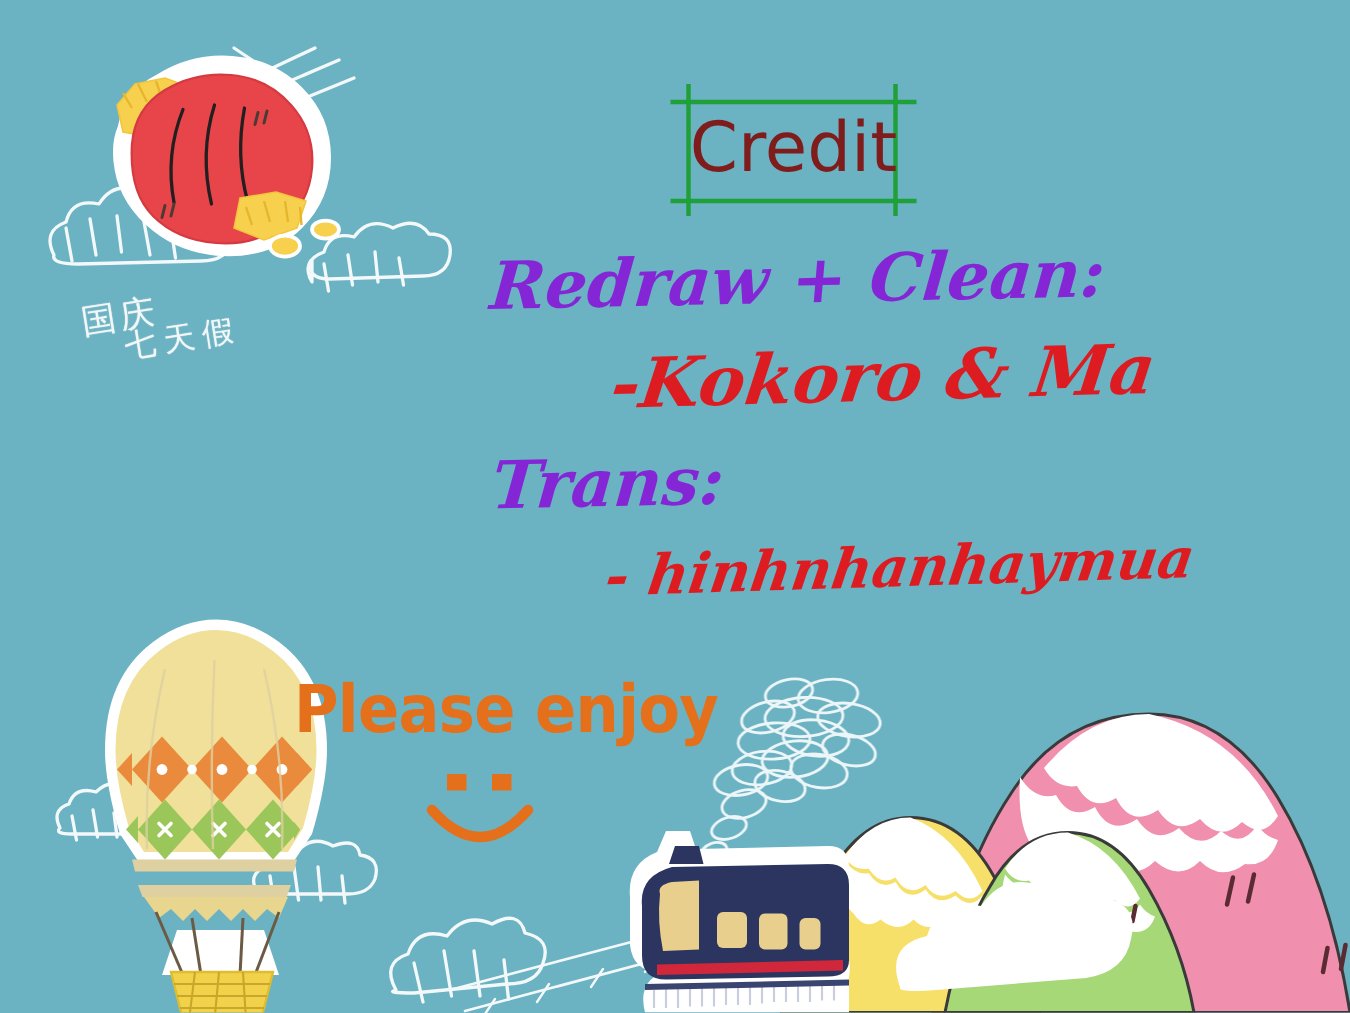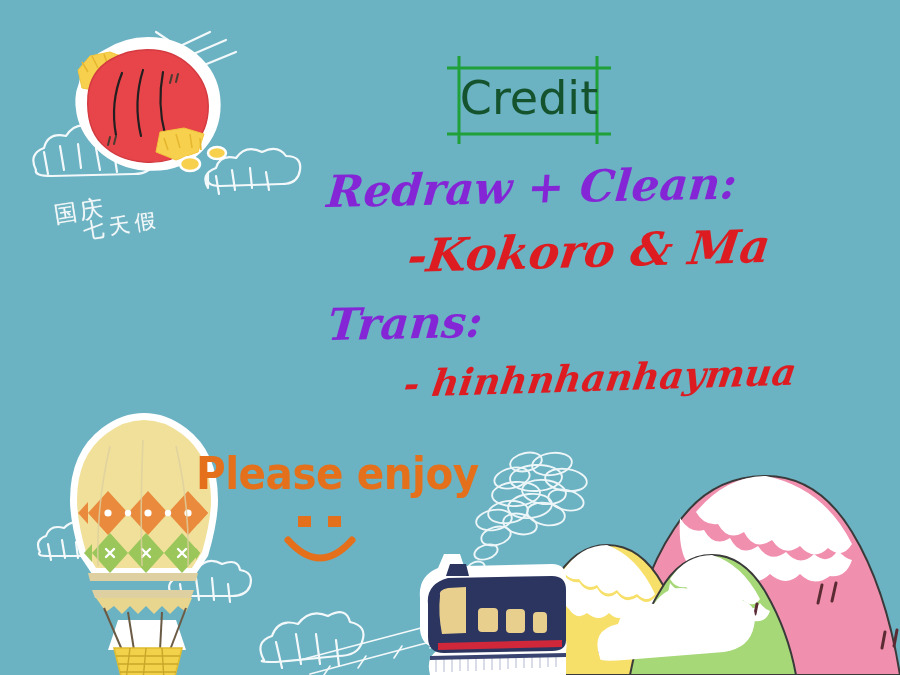--- a/index.html
+++ b/index.html
@@ -40,21 +40,21 @@
   #credit-word {
     position: absolute;
     left: 0;
     top: 20px;
     width: 172px;
     text-align: center;
     font-family: "DejaVu Sans", sans-serif;
     font-size: 46px;
     font-weight: 400;
     letter-spacing: 0px;
-    color: #14532d;
+    color: #7f1d1d;
     line-height: 56px;
     white-space: nowrap;
   }
 
   
   .script {
     position: absolute;
     font-family: "DejaVu Serif", serif;
     font-style: italic;
     font-weight: 700;

